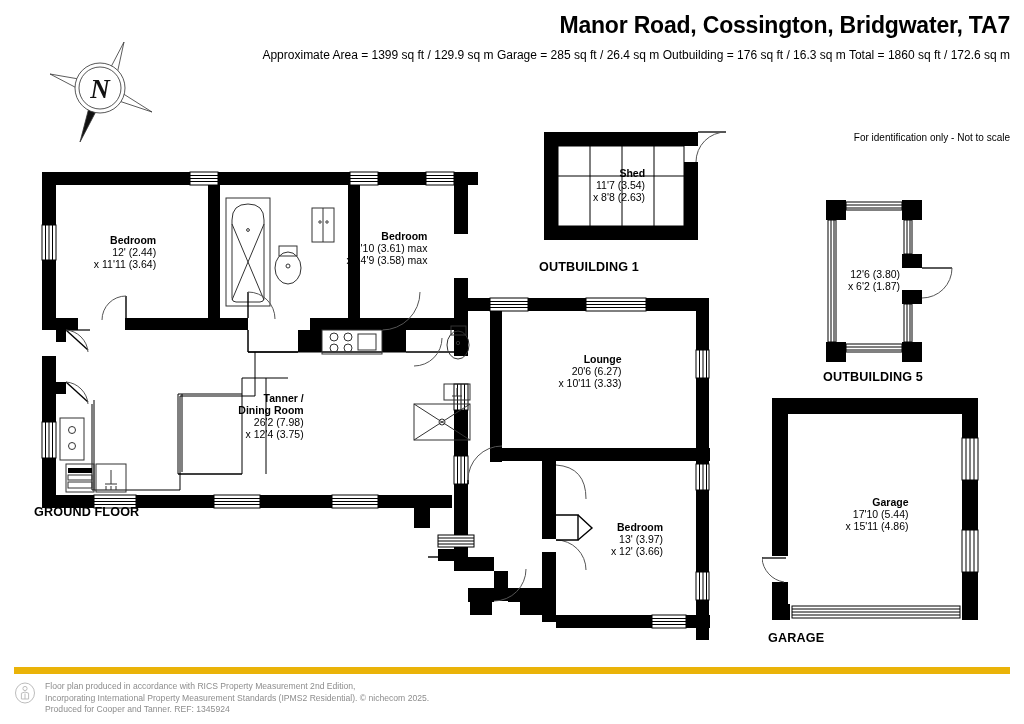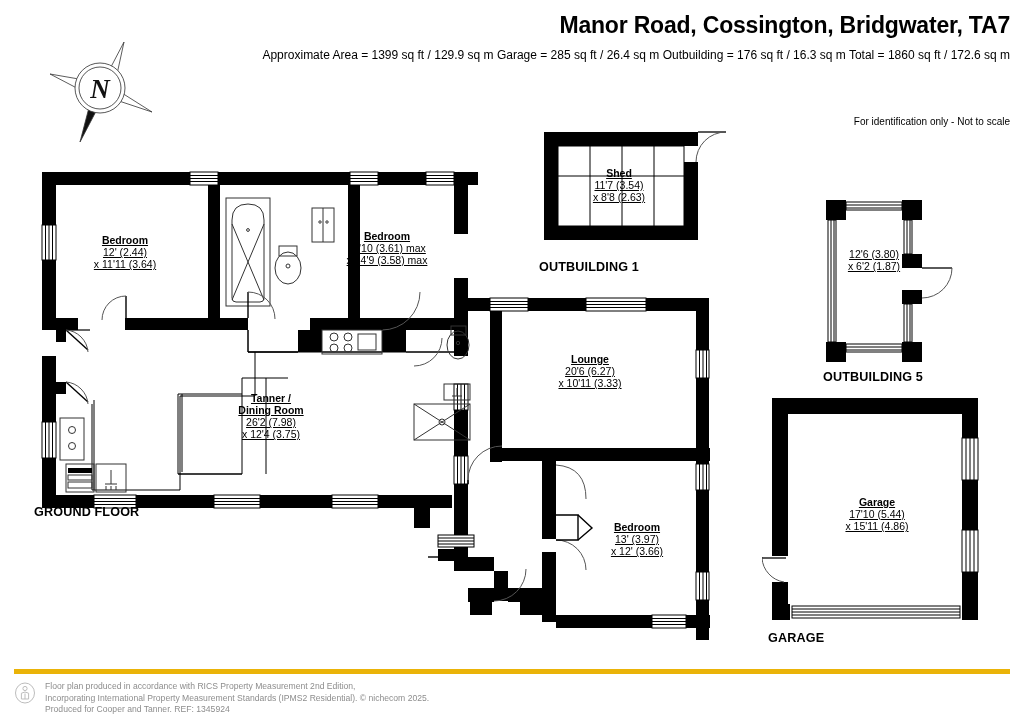--- a/index.html
+++ b/index.html
@@ -37,59 +37,58 @@
     right: 14px;
     top: 46px;
     font-size: 12px;
     line-height: 19.6px;
     text-align: right;
     white-space: nowrap;
   }
   #disclaimer {
     position: absolute;
     right: 14px;
-    top: 116px;
+    top: 132px;
     font-size: 10px;
     text-align: right;
     white-space: nowrap;
   }
 
   
   #footer {
     position: absolute;
     left: 14px;
     bottom: 8px;
     width: 996px;
-    border-top: 5px solid #eab308;
+    border-top: 7px solid #eab308;
     padding-top: 7px;
     display: flex;
     align-items: flex-start;
     gap: 9px;
   }
   #footer-text {
     font-size: 8.6px;
     line-height: 11.6px;
     color: #8d8d8d;
     white-space: pre-line;
   }
   #footer-icon {
     width: 22px; height: 22px;
     flex: 0 0 22px;
     margin-top: 1px;
   }
 
   
   .room-label {
     position: absolute;
-    text-align: center;
+    text-align: right;
     font-size: 10.5px;
     line-height: 12.1px;
     white-space: nowrap;
     transform: translateX(-50%);
-    text-decoration: underline;
   }
   .room-label .nm { font-weight: bold; }
 
   .section-label {
     position: absolute;
     font-size: 12.6px;
     font-weight: bold;
     letter-spacing: 0.15px;
     white-space: nowrap;
   }
@@ -558,21 +557,21 @@
         <line x1="92" y1="112" x2="92" y2="150"></line>
       </g>
 
       <g class="arc">
         <path d="M104 76 L134 76" stroke="#000" stroke-width="1.3"></path>
         <path d="M134 76 A 30 30 0 0 1 104 106"></path>
       </g>
     </svg>
   </div>
 
-  <div class="room-label" style="left:874px;top:248px;">
+  <div class="room-label" style="left:874px;top:268px;">
     <div>12'6 (3.80)</div>
     <div>x 6'2 (1.87)</div>
   </div>
 
   <div class="section-label" style="left:823px;top:370px;">OUTBUILDING 5</div>
 
   <div class="abs" style="left:762px;top:392px;width:250px;height:230px;">
     <svg width="250" height="230" viewBox="0 0 250 230">
       <g class="wall">
 

